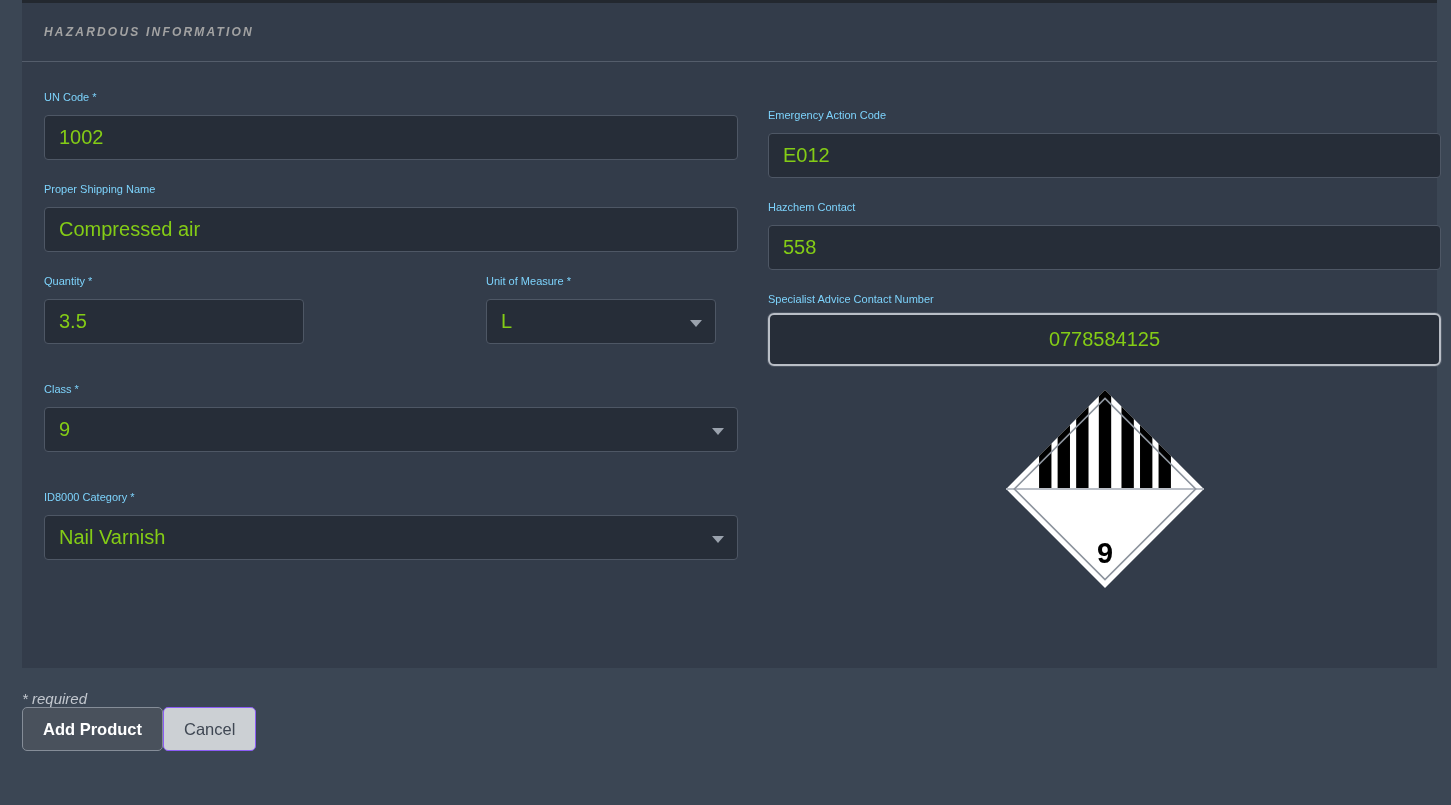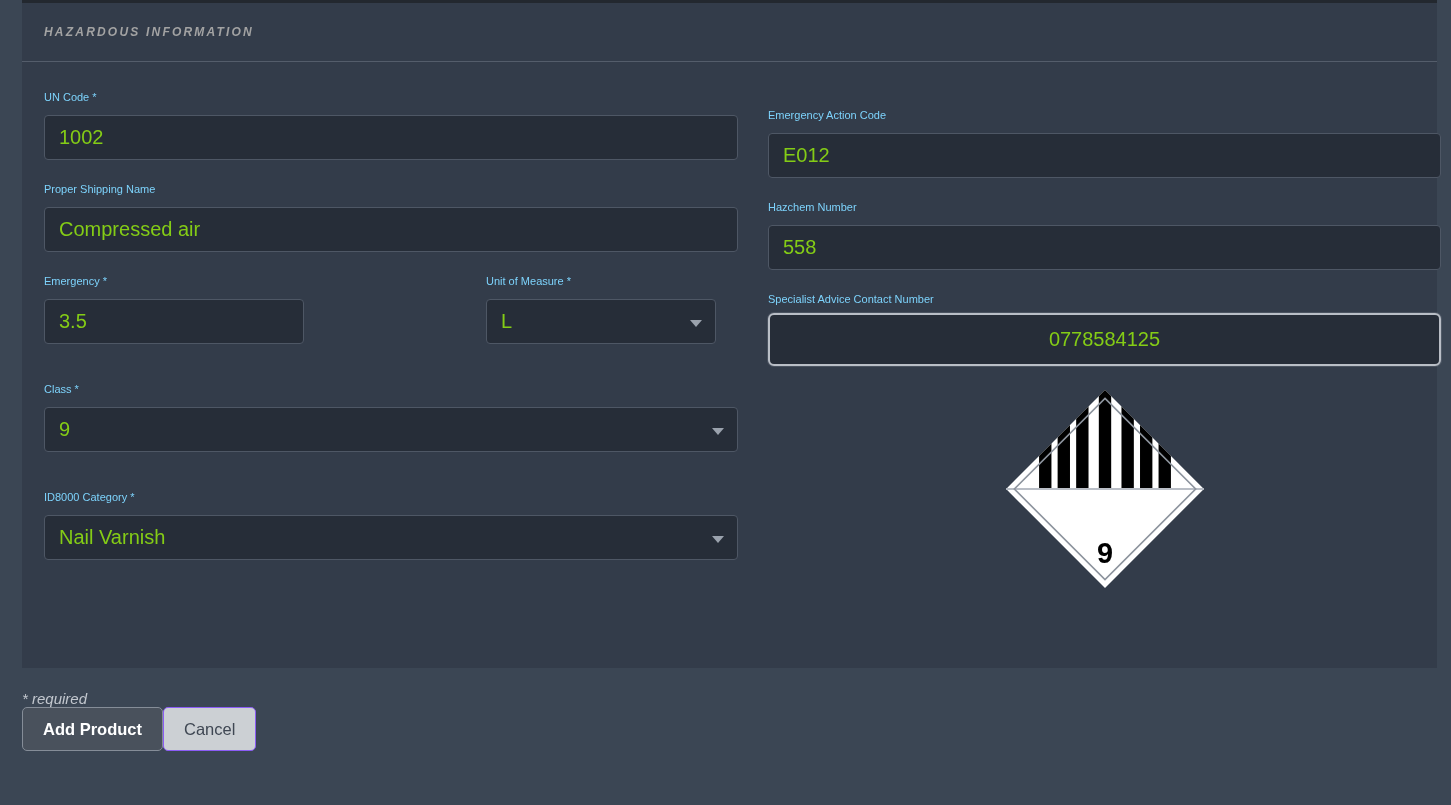--- a/index.html
+++ b/index.html
@@ -191,21 +191,21 @@
           <input class="control" type="text" value="1002" style="">
         </div>
 
         <div class="field">
           <label class="field-label">Proper Shipping Name</label>
           <input class="control" type="text" value="Compressed air" style="">
         </div>
 
         <div class="field row-split">
           <div class="qty">
-            <label class="field-label">Emergency *</label>
+            <label class="field-label">Quantity *</label>
             <input class="control" type="text" value="3.5" style="">
           </div>
           <div class="spacer"></div>
           <div class="uom">
             <label class="field-label">Unit of Measure *</label>
             <div class="select-wrap">
               <input class="control" type="text" readonly="" value="L" style="">
               <span class="caret"></span>
             </div>
           </div>
@@ -230,21 +230,21 @@
       </div>
 
       <div class="col-right">
 
         <div class="field">
           <label class="field-label">Emergency Action Code</label>
           <input class="control" type="text" value="E012" style="">
         </div>
 
         <div class="field">
-          <label class="field-label">Hazchem Number</label>
+          <label class="field-label">Hazchem Contact</label>
           <input class="control" type="text" value="558" style="">
         </div>
 
         <div class="field">
           <label class="field-label">Specialist Advice Contact Number</label>
           <input class="control focused" type="text" value="0778584125" style="">
         </div>
 
         <div class="placard-area">
           <svg class="placard" viewBox="0 0 200 200">

